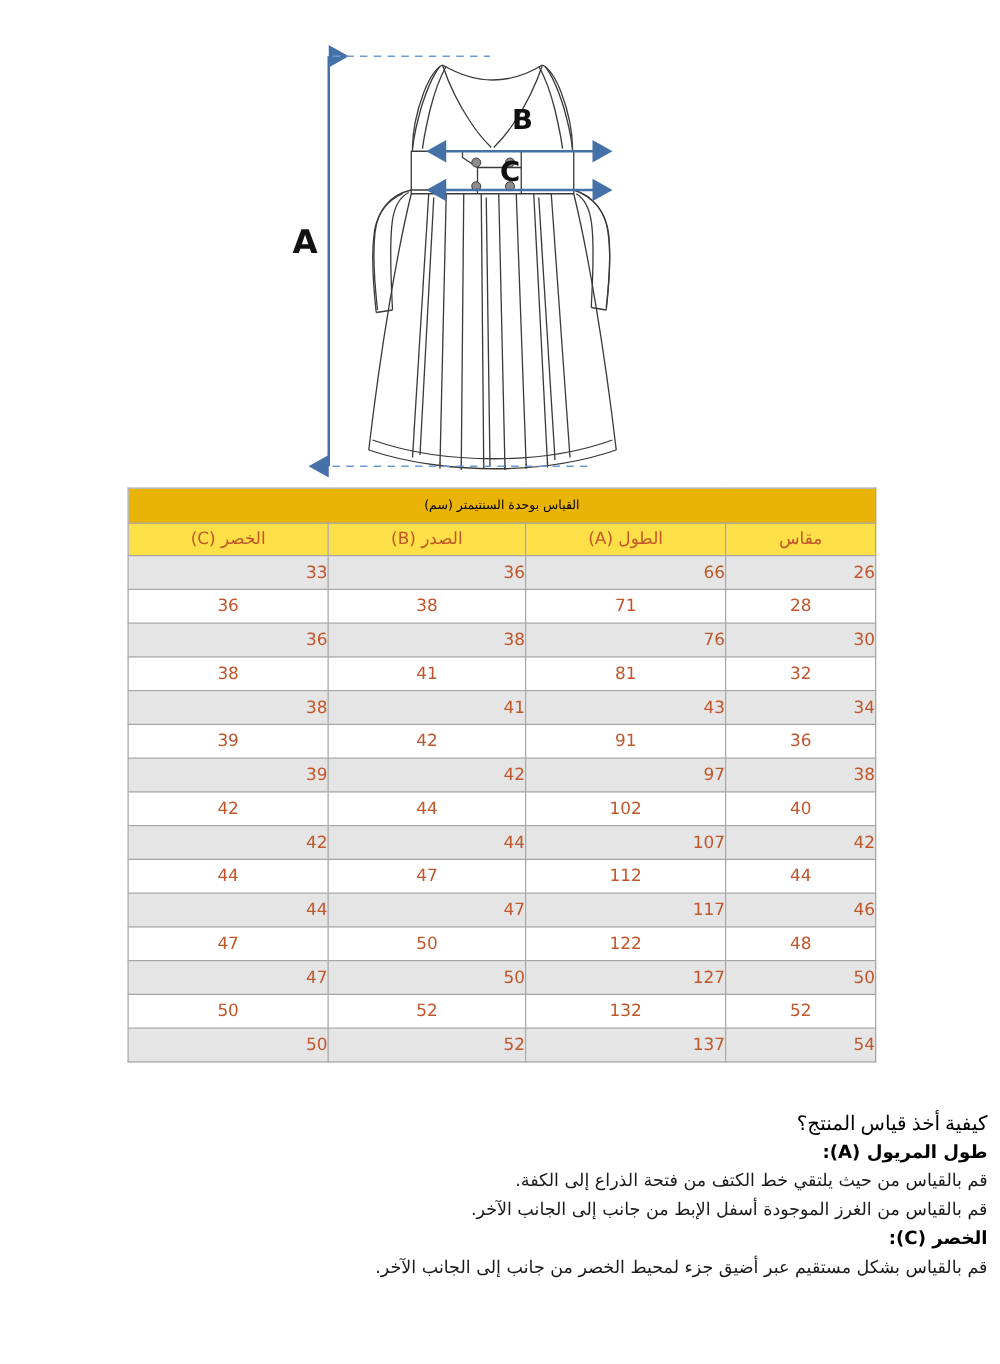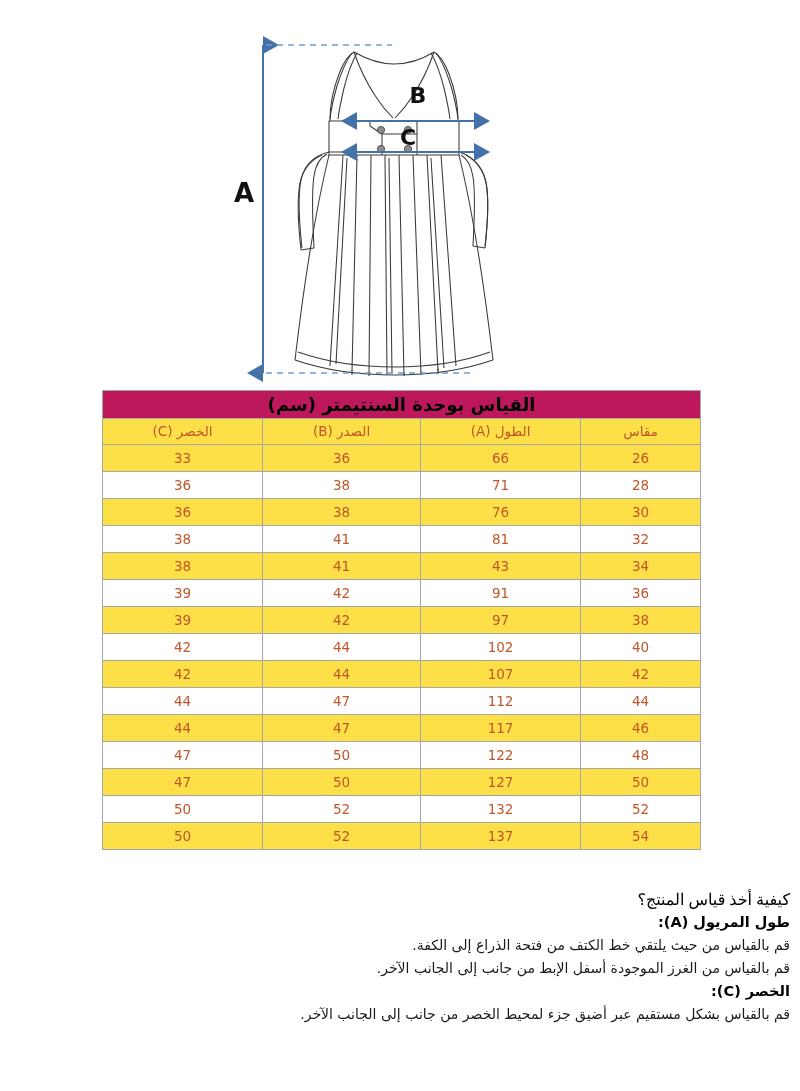--- a/index.html
+++ b/index.html
@@ -21,28 +21,28 @@
     direction:rtl;
   }
   table.size-table td,table.size-table th{
     border:1px solid #a6a6a6;
     text-align:center;vertical-align:middle;
     padding:0;height:26px;line-height:26px;
     font-size:13.5px;
   }
   tr.title-row td{
     height:27px;line-height:27px;
-    font-weight:bold;color:#000;font-size:18px;background:#be185d;
+    font-weight:normal;color:#000;font-size:10px;background:#eab308;
   }
   tr.head-row th{
     height:25px;line-height:25px;
     font-weight:normal;color:#c0562a;font-size:13.5px;background:#fde047;
   }
   tr.data-row td{color:#c0562a;background:#ffffff;}
-  tr.data-row.alt td{background:#fde047;}
+  tr.data-row.alt td{background:#e5e5e5;text-align:right;}
   tr.note-row td{
     height:29px;line-height:29px;
     font-weight:bold;color:#000;font-size:13px;background:#fff;
   }
   col.c-size{width:120px;}
   col.c-a{width:160px;}
   col.c-b{width:158px;}
   col.c-c{width:160px;}
 
   

